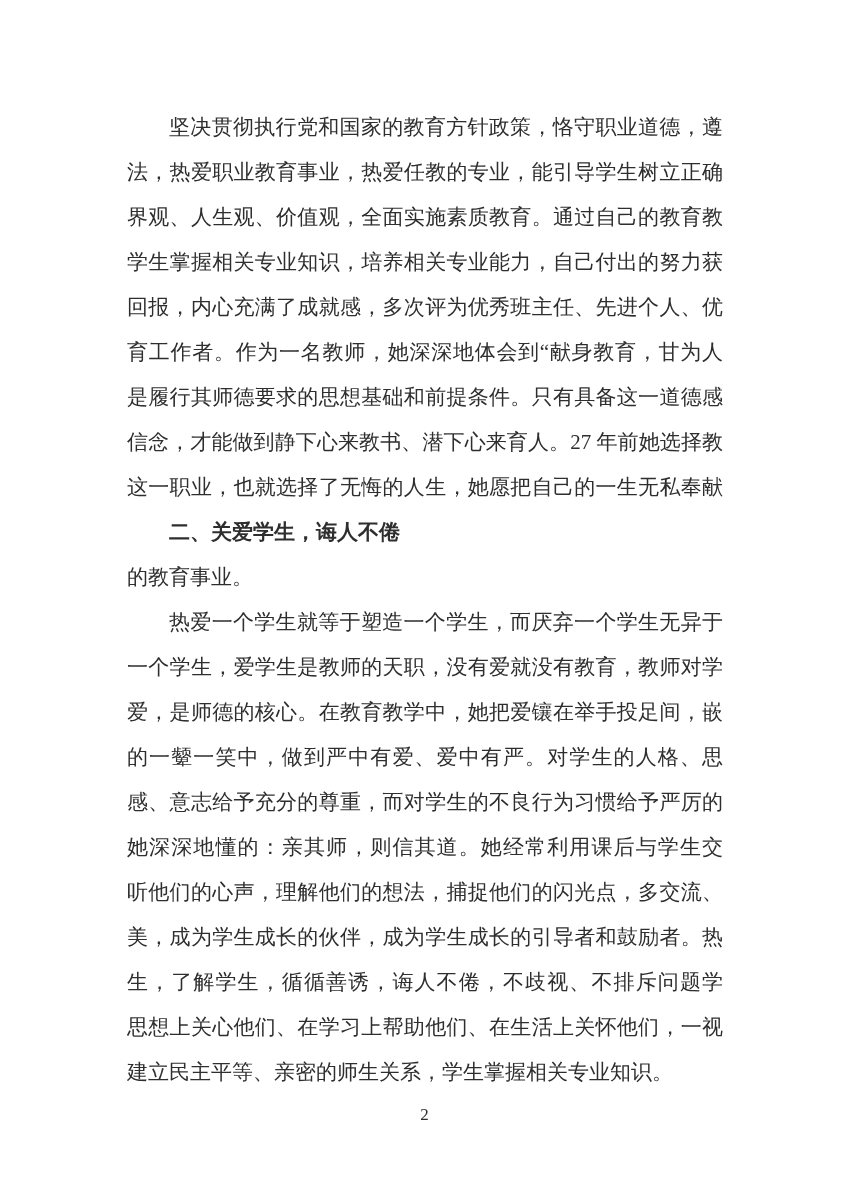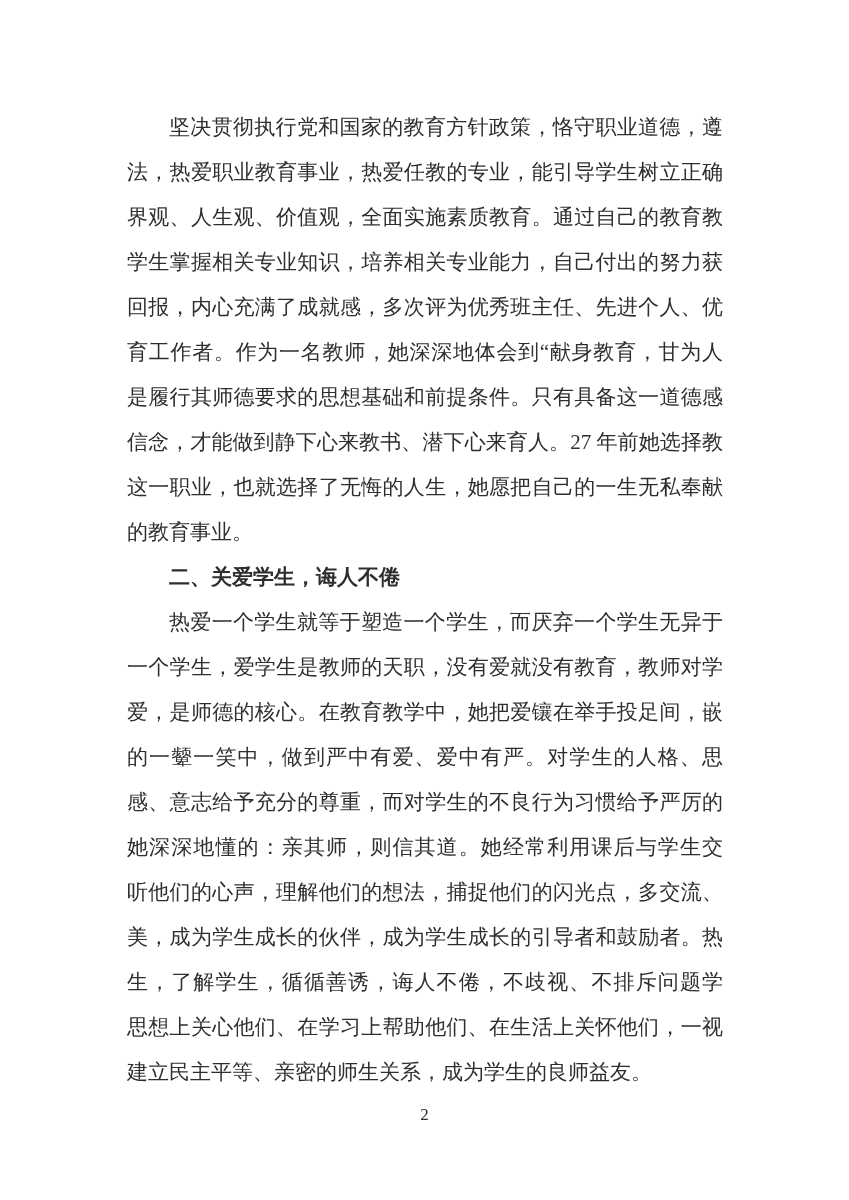--- a/index.html
+++ b/index.html
@@ -60,32 +60,32 @@
 
     <div class="line indent">坚决贯彻执行党和国家的教育方针政策，恪守职业道德，遵纪守</div>
     <div class="line">法，热爱职业教育事业，热爱任教的专业，能引导学生树立正确的世</div>
     <div class="line">界观、人生观、价值观，全面实施素质教育。通过自己的教育教学让</div>
     <div class="line">学生掌握相关专业知识，培养相关专业能力，自己付出的努力获得了</div>
     <div class="line">回报，内心充满了成就感，多次评为优秀班主任、先进个人、优秀教</div>
     <div class="line">育工作者。作为一名教师，她深深地体会到“献身教育，甘为人梯”</div>
     <div class="line">是履行其师德要求的思想基础和前提条件。只有具备这一道德感情的</div>
     <div class="line">信念，才能做到静下心来教书、潜下心来育人。27 年前她选择教师</div>
     <div class="line">这一职业，也就选择了无悔的人生，她愿把自己的一生无私奉献给党</div>
+    <div class="line heading indent">二、关爱学生，诲人不倦</div>
+
     <div class="line short">的教育事业。</div>
-
-    <div class="line heading indent">二、关爱学生，诲人不倦</div>
 
     <div class="line indent">热爱一个学生就等于塑造一个学生，而厌弃一个学生无异于毁坏</div>
     <div class="line">一个学生，爱学生是教师的天职，没有爱就没有教育，教师对学生的</div>
     <div class="line">爱，是师德的核心。在教育教学中，她把爱镶在举手投足间，嵌在她</div>
     <div class="line">的一颦一笑中，做到严中有爱、爱中有严。对学生的人格、思想、情</div>
     <div class="line">感、意志给予充分的尊重，而对学生的不良行为习惯给予严厉的批评。</div>
     <div class="line">她深深地懂的：亲其师，则信其道。她经常利用课后与学生交流，倾</div>
     <div class="line">听他们的心声，理解他们的想法，捕捉他们的闪光点，多交流、多赞</div>
     <div class="line">美，成为学生成长的伙伴，成为学生成长的引导者和鼓励者。热爱学</div>
     <div class="line">生，了解学生，循循善诱，诲人不倦，不歧视、不排斥问题学生，在</div>
     <div class="line">思想上关心他们、在学习上帮助他们、在生活上关怀他们，一视同仁，</div>
-    <div class="line short">建立民主平等、亲密的师生关系，成为学生的良师益友。</div>
+    <div class="line short">建立民主平等、亲密的师生关系，学生掌握相关专业知识。</div>
 
   </div>
 
   <div class="page-number">2</div>
 </div>
 
 </body></html>

